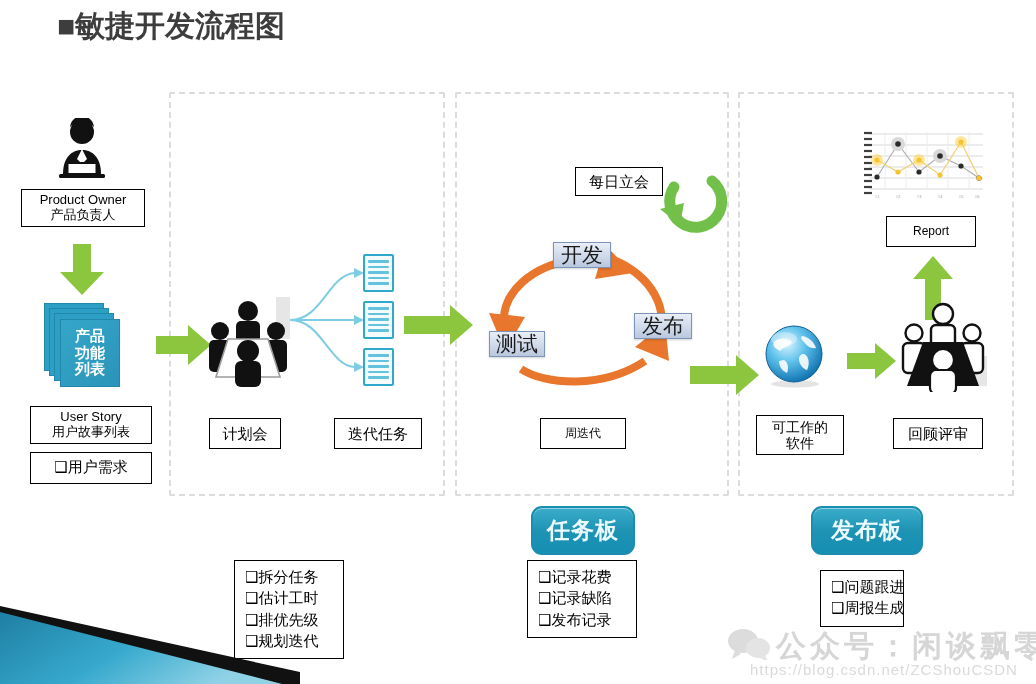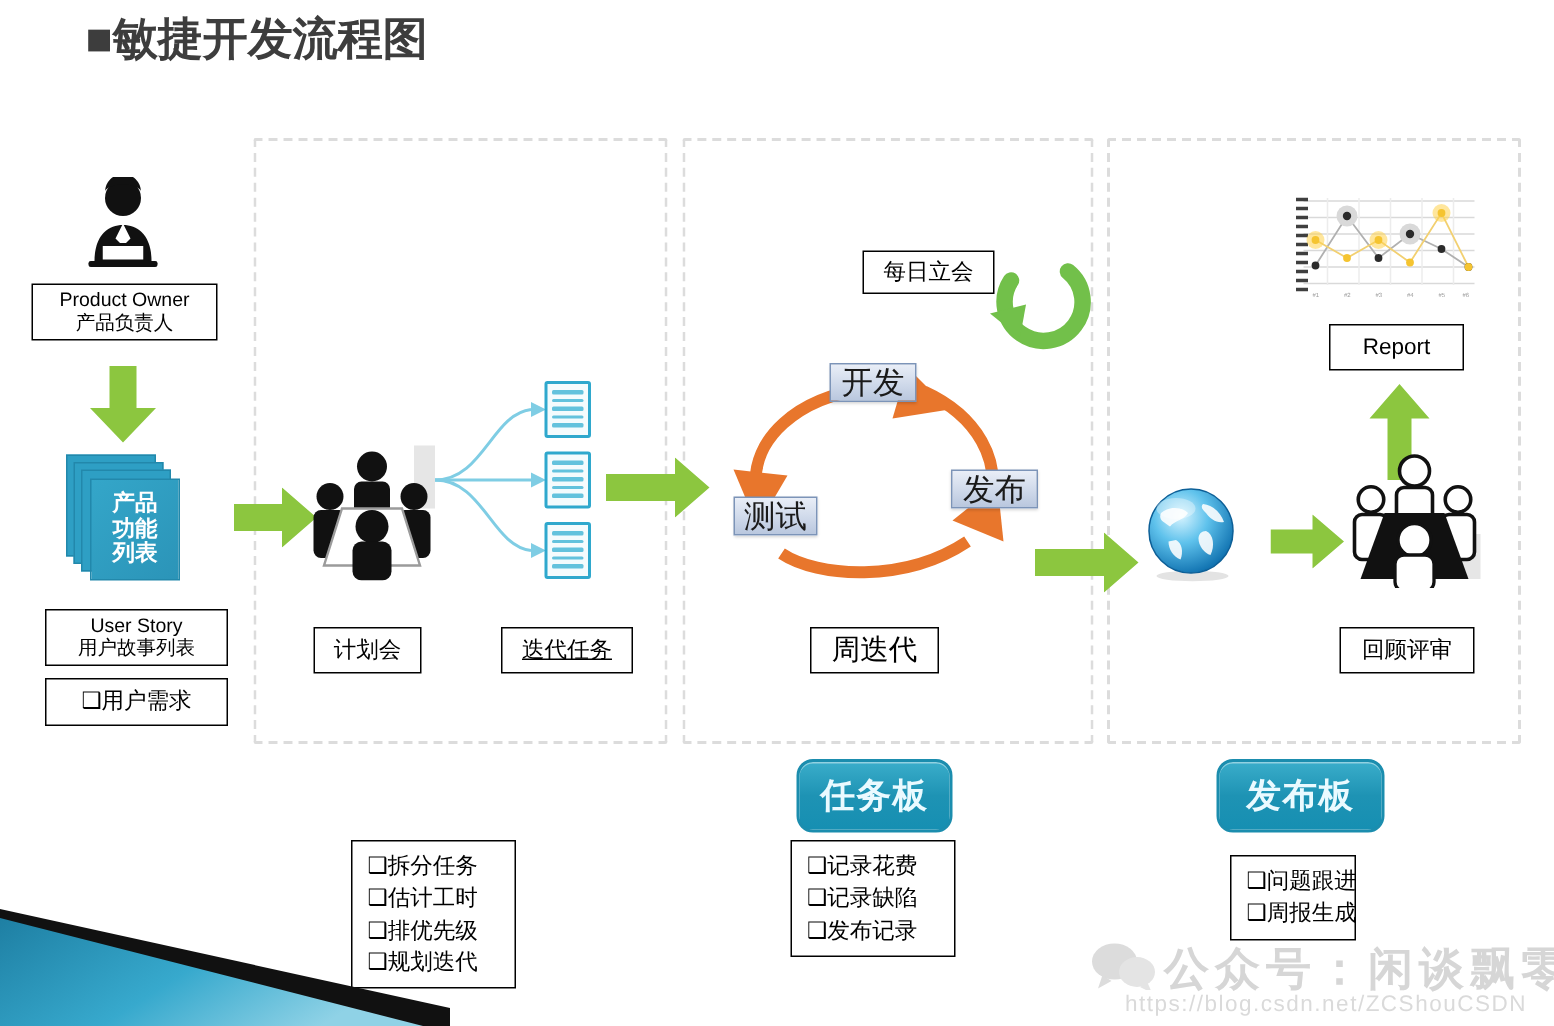--- a/index.html
+++ b/index.html
@@ -197,21 +197,21 @@
       <i></i>
   </div>
   <div class="doc" style="left:363px;top:348px;">
     <i></i>
       <i></i>
       <i></i>
       <i></i>
       <i></i>
   </div>
 
-  <div class="lbox" style="left:334px;top:418px;width:88px;height:31px;font-size:15px;text-decoration:underline;">迭代任务</div>
+  <div class="lbox" style="left:334px;top:418px;width:88px;height:31px;font-size:15px;">迭代任务</div>
 
   <svg style="position:absolute;left:404px;top:305px;" width="70" height="40" viewBox="0 0 70 40">
     <polygon points="0,11 46,11 46,0 69,20 46,40 46,29 0,29" fill="#8cc63f"></polygon>
   </svg>
 
   <div class="lbox" style="left:575px;top:167px;width:88px;height:29px;font-size:15px;">每日立会</div>
 
   <svg style="position:absolute;left:656px;top:163px;" width="74" height="74" viewBox="0 0 74 74">
     <path d="M56 18 a26 26 0 1 1 -38 6" fill="none" stroke="#72c04a" stroke-width="11" stroke-linecap="round"></path>
     <polygon points="4,46 28,40 24,62" fill="#72c04a"></polygon>
@@ -225,21 +225,21 @@
     </g>
     <polygon points="6,70 42,74 22,108" fill="#e8762c"></polygon>
     <polygon points="186,118 182,80 152,104" fill="#e8762c"></polygon>
     <polygon points="122,2 150,30 112,36" fill="#e8762c"></polygon>
   </svg>
 
   <div class="pbox" style="left:553px;top:242px;width:58px;height:26px;">开发</div>
   <div class="pbox" style="left:489px;top:331px;width:56px;height:26px;">测试</div>
   <div class="pbox" style="left:634px;top:313px;width:58px;height:26px;">发布</div>
 
-  <div class="lbox" style="left:540px;top:418px;width:86px;height:31px;font-size:19px;">周迭代</div>
+  <div class="lbox" style="left:540px;top:418px;width:86px;height:31px;font-size:12px;">周迭代</div>
 
   <svg style="position:absolute;left:690px;top:355px;" width="70" height="40" viewBox="0 0 70 40">
     <polygon points="0,11 46,11 46,0 69,20 46,40 46,29 0,29" fill="#8cc63f"></polygon>
   </svg>
 
   <svg style="position:absolute;left:855px;top:128px;" width="130" height="72" viewBox="0 0 130 72">
     <rect x="0" y="0" width="130" height="72" fill="#fff"></rect>
     <g stroke="#d9d9d9" stroke-width="1">
       <line x1="14" y1="6" x2="128" y2="6"></line>
       <line x1="14" y1="17" x2="128" y2="17"></line>
@@ -298,21 +298,21 @@
     <g fill="#9a9a9a" font-size="4">
       <text x="20" y="70">#1</text>
         <text x="41" y="70">#2</text>
         <text x="62" y="70">#3</text>
       <text x="83" y="70">#4</text>
         <text x="104" y="70">#5</text>
         <text x="120" y="70">#6</text>
     </g>
   </svg>
 
-  <div class="lbox" style="left:886px;top:216px;width:90px;height:31px;font-size:15px;">Report</div>
+  <div class="lbox" style="left:886px;top:216px;width:90px;height:31px;font-size:12px;">Report</div>
 
   <svg style="position:absolute;left:912px;top:255px;" width="42" height="66" viewBox="0 0 42 66">
     <polygon points="13,65 29,65 29,24 41,24 21,1 1,24 13,24" fill="#8cc63f"></polygon>
   </svg>
 
   <svg style="position:absolute;left:762px;top:324px;" width="66" height="66" viewBox="0 0 66 66">
     <defs>
       <radialGradient id="gl" cx="38%" cy="32%" r="72%">
         <stop offset="0%" stop-color="#d8f4ff"></stop>
         <stop offset="45%" stop-color="#5fc2ec"></stop>
@@ -323,20 +323,26 @@
     <circle cx="32" cy="30" r="28" fill="url(#gl)" stroke="#0c5f97" stroke-width="1"></circle>
     <g fill="#ffffff" opacity=".88">
       <path d="M12 18 c6-5 14-4 18 0 c-3 5-9 5-12 9 c-4 -3 -8 -4 -6 -9z"></path>
       <path d="M22 36 c4 2 5 8 3 13 c-5 -2 -8 -7 -8 -12z"></path>
       <path d="M40 12 c7 1 12 6 14 12 c-5 1 -9 -2 -12 -6 c-2 -2 -4 -4 -2 -6z"></path>
       <path d="M42 30 c5 2 6 10 3 16 c-4 -1 -8 -6 -8 -11 c0 -3 2 -5 5 -5z"></path>
     </g>
     <ellipse cx="22" cy="15" rx="13" ry="7" fill="#ffffff" opacity=".35"></ellipse>
   </svg>
 
+  <div class="lbox" style="left:756px;top:415px;width:88px;height:40px;font-size:14px;">
+    <span>
+      <span class="l1">可工作的</span>
+      <span class="l2">软件</span>
+    </span>
+  </div>
 
   <svg style="position:absolute;left:847px;top:343px;" width="50" height="36" viewBox="0 0 50 36">
     <polygon points="0,10 28,10 28,0 49,18 28,36 28,26 0,26" fill="#8cc63f"></polygon>
   </svg>
 
   <svg style="position:absolute;left:895px;top:300px;" width="96" height="92" viewBox="0 0 96 92">
     <rect x="78" y="56" width="14" height="30" fill="#e6e6e6"></rect>
     <circle cx="48" cy="14" r="10" fill="#fff" stroke="#111" stroke-width="2.4"></circle>
     <rect x="36" y="25" width="24" height="22" rx="5" fill="#fff" stroke="#111" stroke-width="2.4"></rect>
     <circle cx="19" cy="33" r="8.5" fill="#fff" stroke="#111" stroke-width="2.4"></circle>

